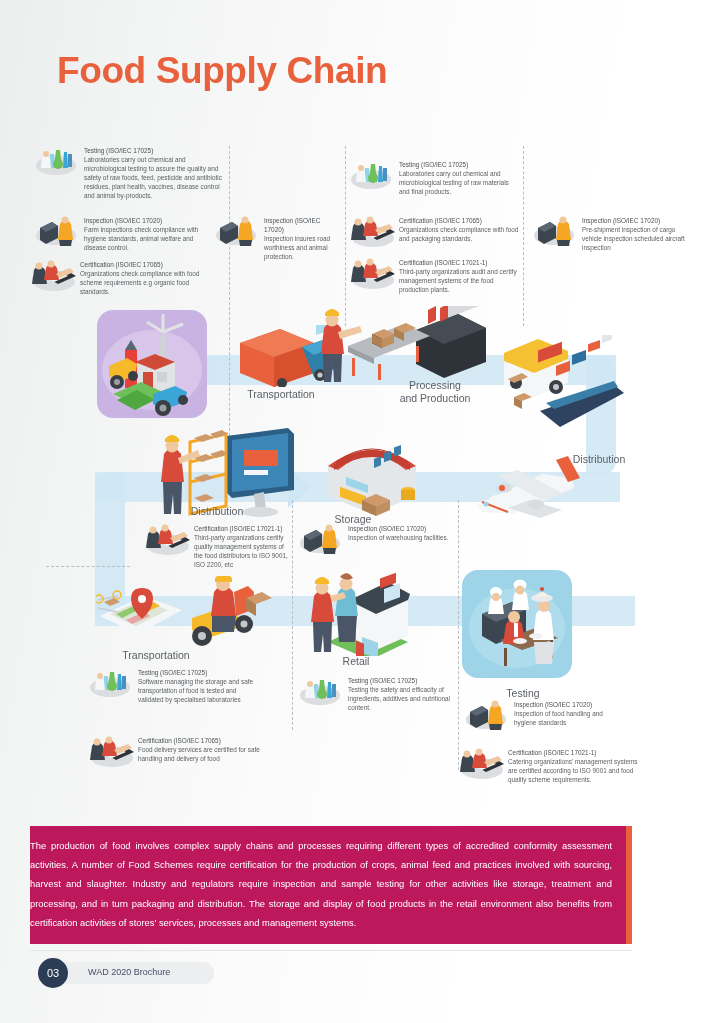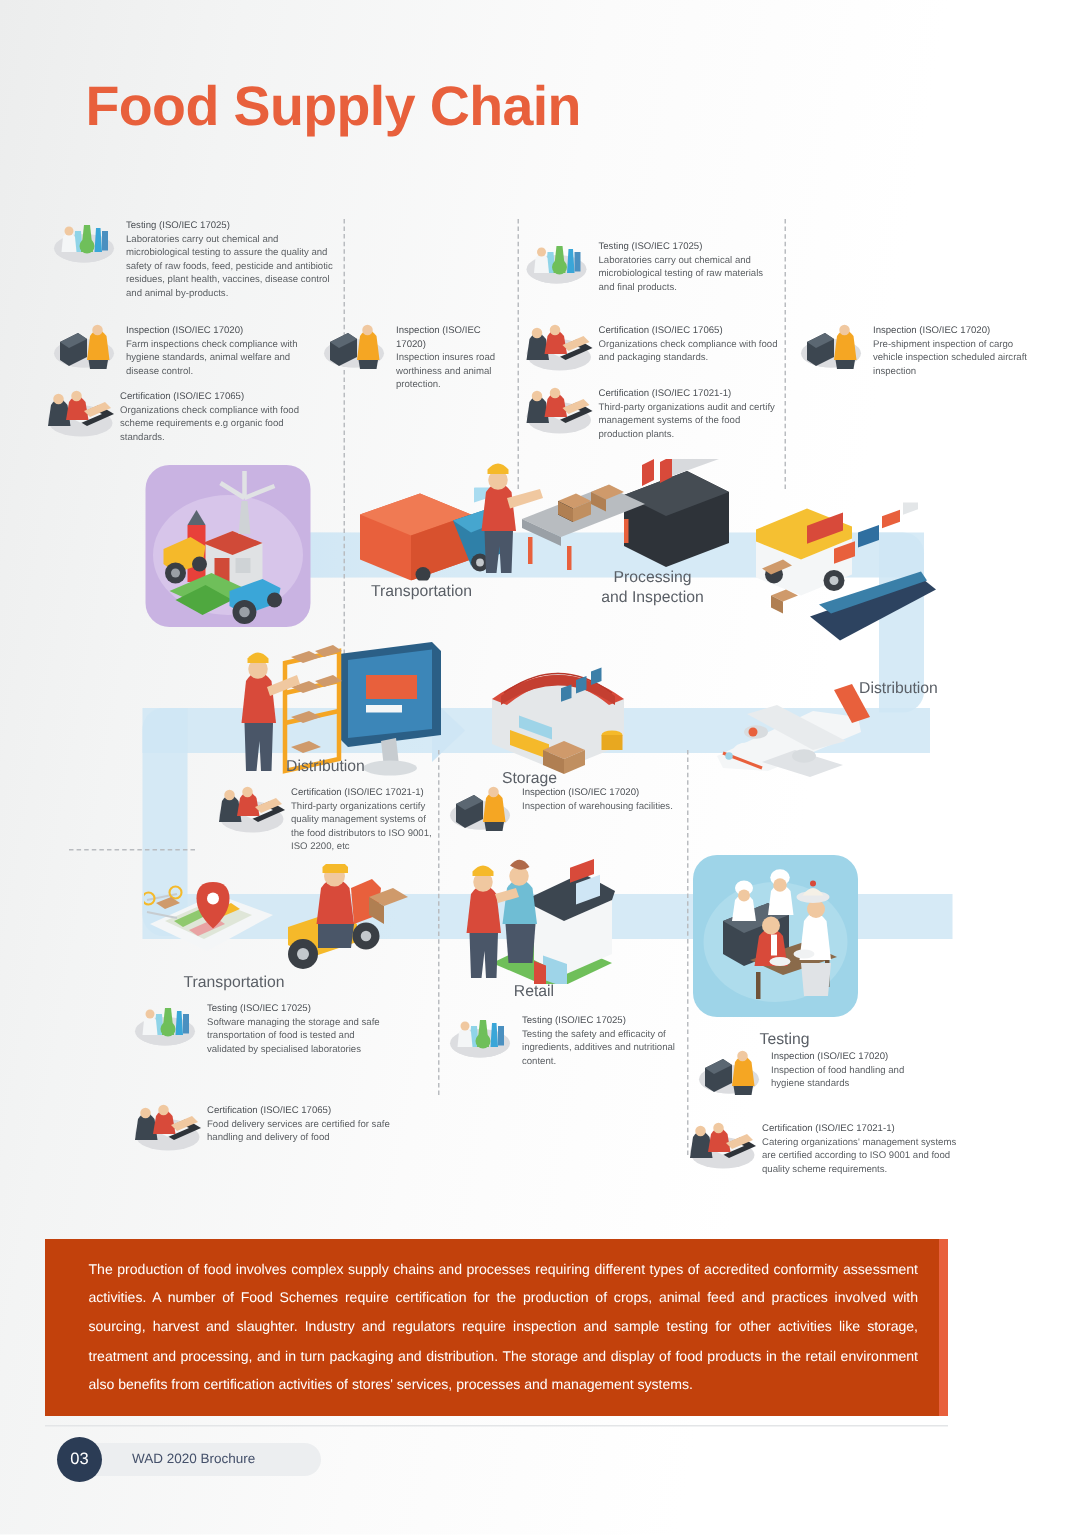--- a/index.html
+++ b/index.html
@@ -83,25 +83,25 @@
 
   
   .scene-box { position: absolute; border-radius: 16px; }
   .scene-crop { background: #c9b3e2; }
   .scene-cater { background: #9ed4e8; }
 
   
   .para {
     position: absolute;
     left: 30px; top: 826px; width: 596px; height: 118px;
-    background: #c2410c;
+    background: #be185d;
     color: #ffffff;
     font-size: 9.4px;
     line-height: 19.2px;
-    padding: 10px 14px 0 29px;
+    padding: 10px 14px 0 0;
     text-align: justify;
   }
   .accent-bar {
     position: absolute; left: 626px; top: 826px;
     width: 6px; height: 118px; background: #e8603c;
   }
 
   
   .footer-pill {
     position: absolute; left: 38px; top: 962px;
@@ -394,21 +394,21 @@
 
     <path d="M28 22 q8 -12 17 0 l3 24 l-23 0 Z" fill="#6fbdd4"></path>
     <circle cx="36" cy="14" r="6.5" fill="#f0c8a0"></circle>
     <path d="M30 7 q7 -8 13 1 q-6 4 -13 -1 Z" fill="#b06a4a"></path>
     <path d="M27 46 l20 0 l-2 26 l-16 0 Z" fill="#4a5668"></path>
     <path d="M20 26 L34 22 L36 28 L22 32 Z" fill="#f0c8a0"></path>
   </svg>
 
   <div class="stage-label" style="left:226px; top:388px; width:110px;">Transportation</div>
   <div class="stage-label" style="left:380px; top:379px; width:110px;">Processing
-and Inspection</div>
+and Production</div>
   <div class="stage-label" style="left:544px; top:453px; width:110px;">Distribution</div>
   <div class="stage-label" style="left:162px; top:505px; width:110px;">Distribution</div>
   <div class="stage-label" style="left:308px; top:513px; width:90px;">Storage</div>
   <div class="stage-label" style="left:96px; top:649px; width:120px;">Transportation</div>
   <div class="stage-label" style="left:316px; top:655px; width:80px;">Retail</div>
   <div class="stage-label" style="left:478px; top:687px; width:90px;">Testing</div>
 
   <div class="info" style="left:34px; top:146px; width:190px;">
     <span class="ico">
       <span class="shadow"></span>

